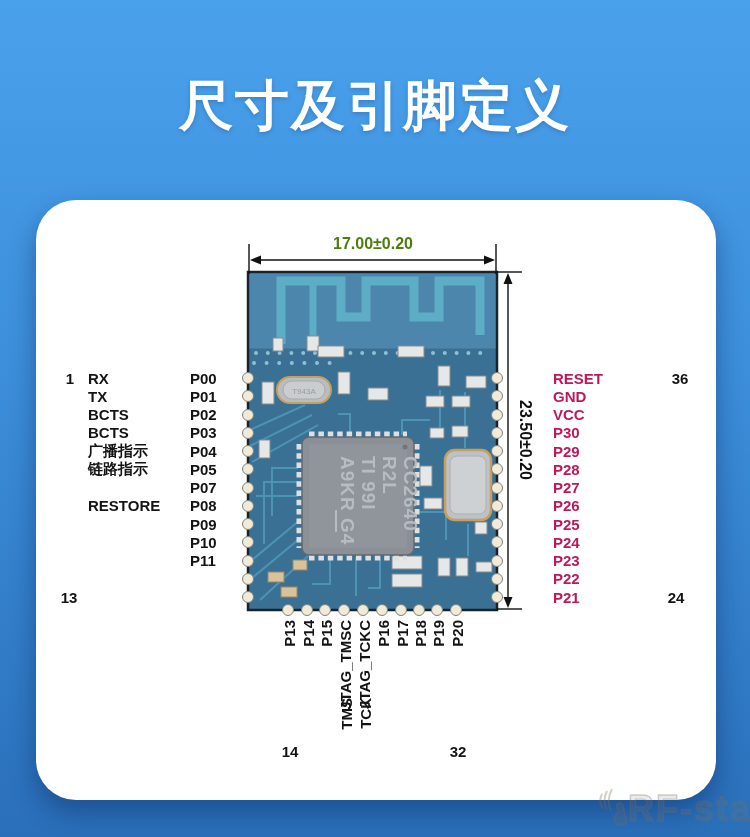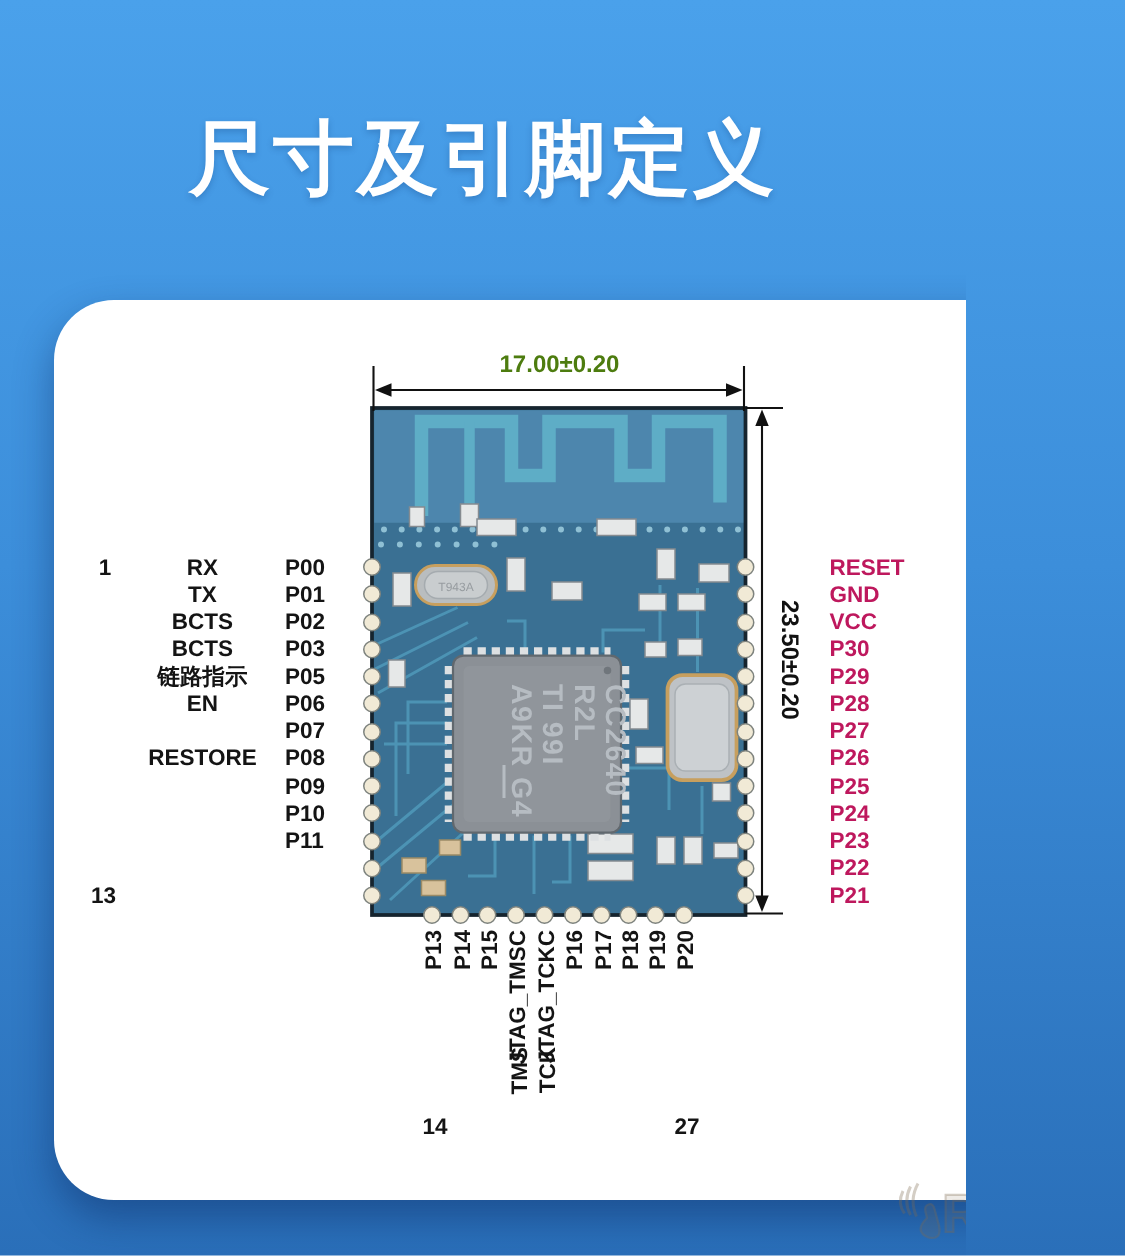--- a/index.html
+++ b/index.html
@@ -1,29 +1,29 @@
 <!DOCTYPE html>
 <html><head>
 <meta charset="utf-8">
 <style>
   html,body{margin:0;padding:0;}
   body{width:750px;height:837px;background:linear-gradient(180deg,#4aa1eb 0%,#3c8eda 45%,#2a6fb9 100%);
        font-family:"Liberation Sans","DejaVu Sans",sans-serif;}
-  #screen{position:relative;width:644px;height:837px;overflow:hidden;text-decoration:underline;}
+  #screen{position:relative;width:750px;height:837px;overflow:hidden;text-decoration:underline;}
   .title{position:absolute;left:0;top:70px;width:100%;text-align:center;font-size:54px;font-weight:bold;
          color:#ffffff;letter-spacing:2px;text-shadow:0 2px 4px rgba(10,50,110,0.25);}
   .card{position:absolute;left:36px;top:200px;width:680px;height:600px;background:#ffffff;border-radius:40px;
         box-shadow:0 12px 26px rgba(10,40,95,0.45);}
   #gfx{position:absolute;left:0;top:0;pointer-events:none;}
   .dim-h{position:absolute;left:292px;top:235px;width:162px;text-align:center;font-size:16px;font-weight:bold;color:#4d7c0f;}
   .dim-v{position:absolute;left:534px;top:400px;font-size:16px;font-weight:bold;color:#111;}
   .dim-v>span{display:inline-block;transform:rotate(90deg);transform-origin:0 0;white-space:nowrap;}
   .pins-left{position:absolute;left:88px;top:369px;}
   .plrow{display:flex;height:18.25px;align-items:center;font-size:15px;font-weight:bold;color:#141414;}
-  .plrow .sig{width:94px;text-align:center;}
+  .plrow .sig{width:94px;text-align:left;}
   .plrow .pn{width:44px;margin-left:8px;text-align:left;}
   .pins-right{position:absolute;left:553px;top:369px;}
   .prrow{height:18.25px;display:flex;align-items:center;font-size:15px;font-weight:bold;color:#be185d;}
   .num{position:absolute;font-size:15px;font-weight:bold;color:#141414;width:26px;text-align:center;}
   .vpin{position:absolute;top:620px;font-size:15px;font-weight:bold;color:#141414;}
   .vpin>span{display:inline-block;transform:rotate(-90deg) translateX(-100%);transform-origin:0 0;white-space:nowrap;}
   .vpin.alt{top:698px;}
   .watermark{position:absolute;left:594px;top:788px;display:flex;align-items:flex-start;opacity:0.6;}
   .wm-text{font-size:36px;font-weight:bold;letter-spacing:2px;color:rgba(140,120,95,0.25);
            -webkit-text-stroke:1.4px rgba(125,105,80,0.55);white-space:nowrap;}
@@ -187,26 +187,26 @@
       </div>
     <div class="plrow">
         <span class="sig">BCTS</span>
         <span class="pn">P02</span>
       </div>
     <div class="plrow">
         <span class="sig">BCTS</span>
         <span class="pn">P03</span>
       </div>
     <div class="plrow">
+        <span class="sig">广播指示</span>
+        <span class="pn">P04</span>
+      </div>
+    <div class="plrow">
         <span class="sig">链路指示</span>
         <span class="pn">P05</span>
-      </div>
-    <div class="plrow">
-        <span class="sig">EN</span>
-        <span class="pn">P06</span>
       </div>
     <div class="plrow">
         <span class="sig"></span>
         <span class="pn">P07</span>
       </div>
     <div class="plrow">
         <span class="sig">RESTORE</span>
         <span class="pn">P08</span>
       </div>
     <div class="plrow">
@@ -237,21 +237,21 @@
     <div class="prrow">P23</div>
     <div class="prrow">P22</div>
     <div class="prrow">P21</div>
   </div>
 
   <div class="num" style="left:57px;top:370px">1</div>
   <div class="num" style="left:56px;top:589px">13</div>
   <div class="num" style="left:667px;top:370px">36</div>
   <div class="num" style="left:663px;top:589px">24</div>
   <div class="num" style="left:277px;top:743px">14</div>
-  <div class="num" style="left:445px;top:743px">27</div>
+  <div class="num" style="left:445px;top:743px">32</div>
 
   <div class="vpin" style="left:281px"><span>P13</span></div>
   <div class="vpin" style="left:300px"><span>P14</span></div>
   <div class="vpin" style="left:318px"><span>P15</span></div>
   <div class="vpin" style="left:337px"><span>JTAG_TMSC</span></div>
   <div class="vpin" style="left:356px"><span>JTAG_TCKC</span></div>
   <div class="vpin" style="left:375px"><span>P16</span></div>
   <div class="vpin" style="left:394px"><span>P17</span></div>
   <div class="vpin" style="left:412px"><span>P18</span></div>
   <div class="vpin" style="left:430px"><span>P19</span></div>

